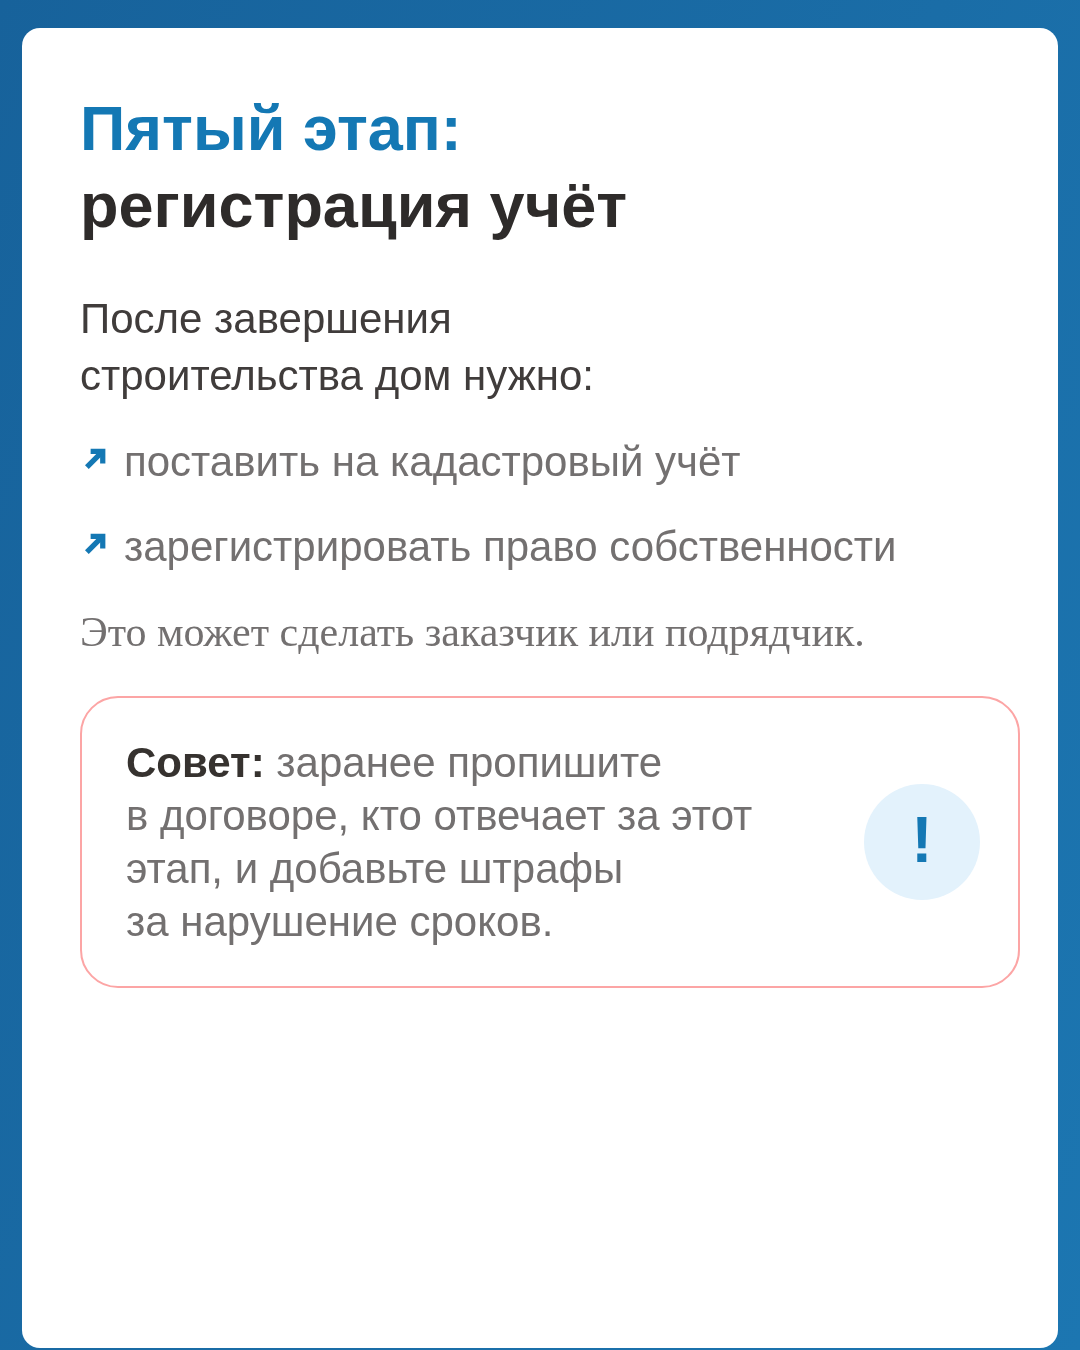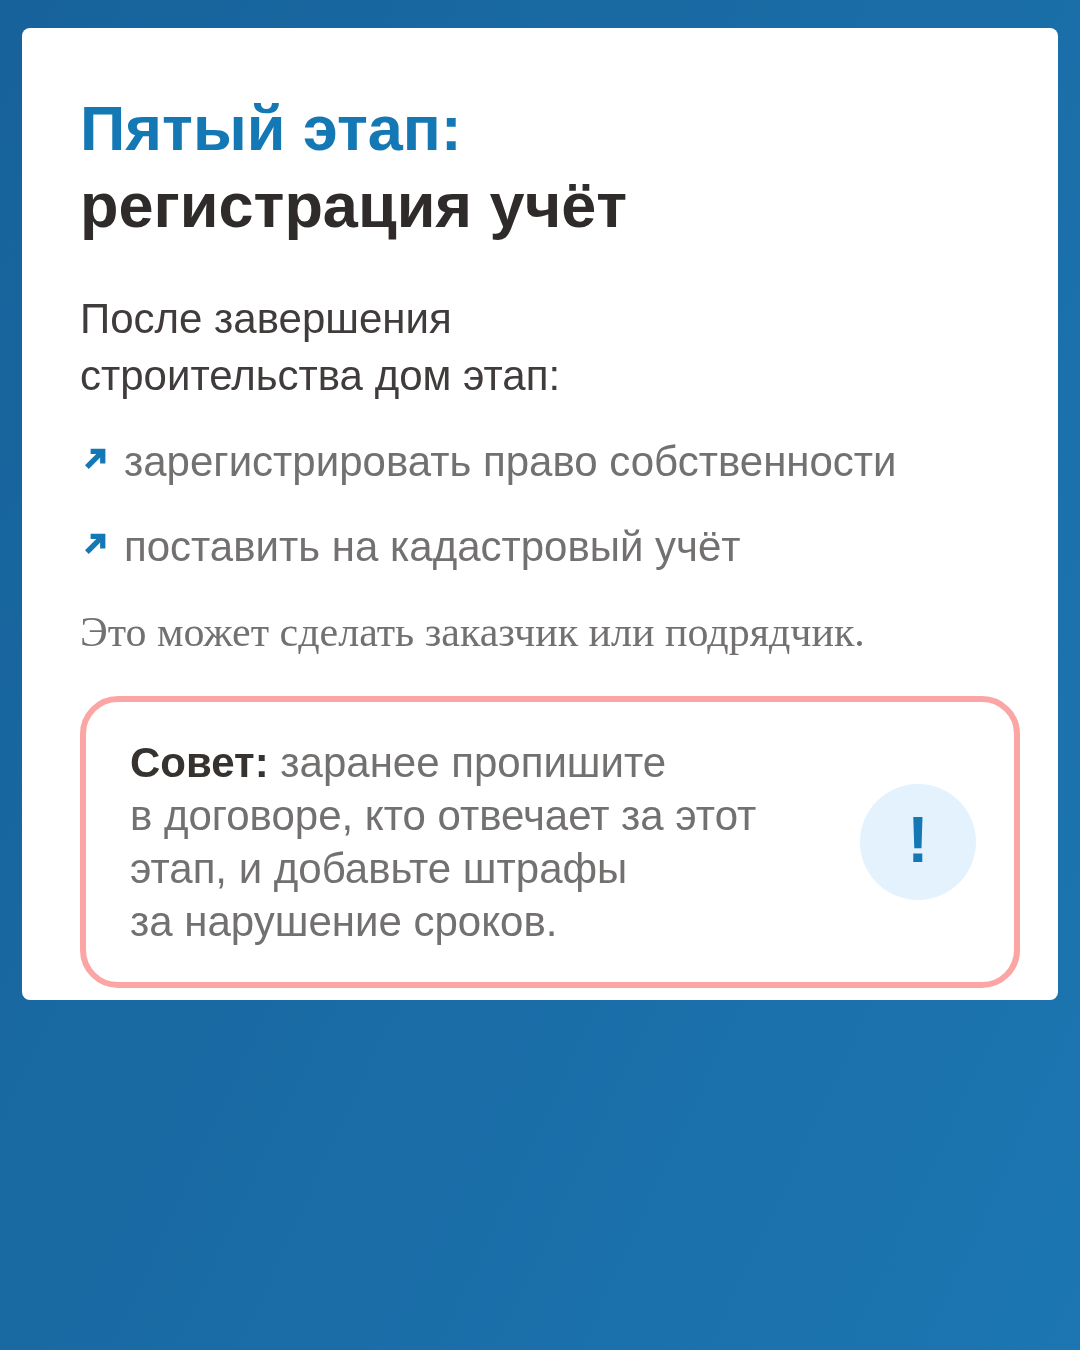--- a/index.html
+++ b/index.html
@@ -14,23 +14,23 @@
     position: relative;
     width: 1080px;
     height: 1350px;
     background: linear-gradient(115deg, #17629B 0%, #1A6DA7 55%, #1C76B1 100%);
   }
   .card {
     position: absolute;
     left: 22px;
     top: 28px;
     width: 1036px;
-    height: 972px;
+    height: 1320px;
     background: #ffffff;
-    border-radius: 8px;
+    border-radius: 18px;
     box-sizing: border-box;
     padding: 62px 58px 0 58px;
   }
   .title {
     margin: 0 0 46px 0;
     font-size: 63px;
     font-weight: bold;
     line-height: 77px;
     letter-spacing: 0px;
   }
@@ -65,21 +65,21 @@
     margin: 0 0 36px 0;
     font-size: 42px;
     color: #737070;
     line-height: 56px;
     font-family: Liberation Serif, serif;
   }
   .tip-box {
     box-sizing: border-box;
     width: 940px;
     height: 292px;
-    border: 6px solid #fca5a5;
+    border: 2px solid #fca5a5;
     border-radius: 38px;
     display: flex;
     align-items: center;
     justify-content: space-between;
     padding: 0 38px 0 44px;
   }
   .tip-text {
     margin: 0;
     font-size: 42px;
     line-height: 53px;
@@ -113,38 +113,38 @@
 
 <div class="canvas">
   <div class="card">
 
     <h1 class="title">
       <span class="accent">Пятый этап:</span>
       <span class="dark">регистрация учёт</span>
     </h1>
 
     <p class="intro">После завершения
-строительства дом этап:</p>
+строительства дом нужно:</p>
 
     <div class="bullets">
 
       <div class="bullet-row">
         <svg class="arrow" viewBox="0 0 24 24" fill="none" xmlns="http://www.w3.org/2000/svg">
           <path d="M5.5 18.5 L16.5 7.5" stroke="#1478B4" stroke-width="4.2"></path>
           <path d="M8.5 5.8 H18.2 V15.5" stroke="#1478B4" stroke-width="4.2"></path>
         </svg>
-        <span class="bullet-label">зарегистрировать право собственности</span>
+        <span class="bullet-label">поставить на кадастровый учёт</span>
       </div>
 
       <div class="bullet-row">
         <svg class="arrow" viewBox="0 0 24 24" fill="none" xmlns="http://www.w3.org/2000/svg">
           <path d="M5.5 18.5 L16.5 7.5" stroke="#1478B4" stroke-width="4.2"></path>
           <path d="M8.5 5.8 H18.2 V15.5" stroke="#1478B4" stroke-width="4.2"></path>
         </svg>
-        <span class="bullet-label">поставить на кадастровый учёт</span>
+        <span class="bullet-label">зарегистрировать право собственности</span>
       </div>
 
     </div>
 
     <p class="note">Это может сделать заказчик или подрядчик.</p>
 
     <div class="tip-box">
       <p class="tip-text"><span class="tip-label">Совет:</span><span> заранее пропишите
 в договоре, кто отвечает за этот
 этап, и добавьте штрафы

